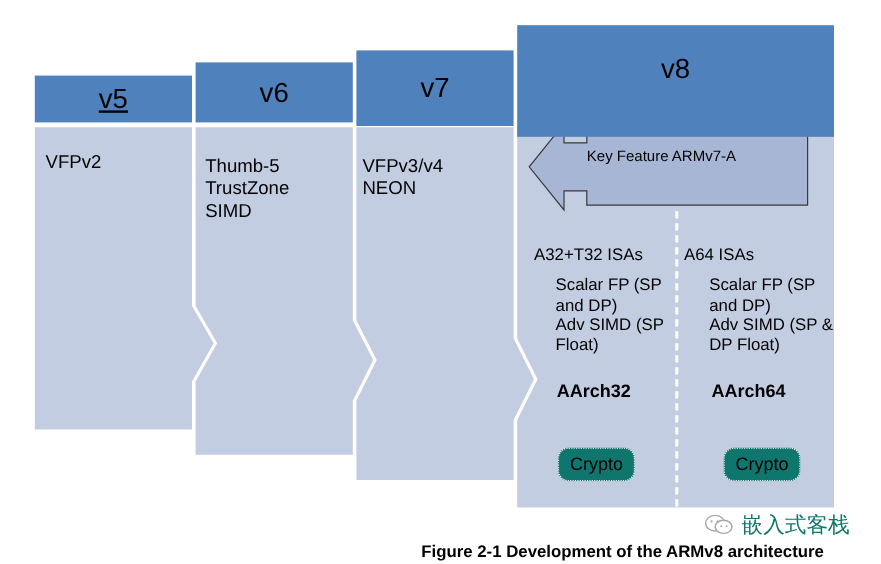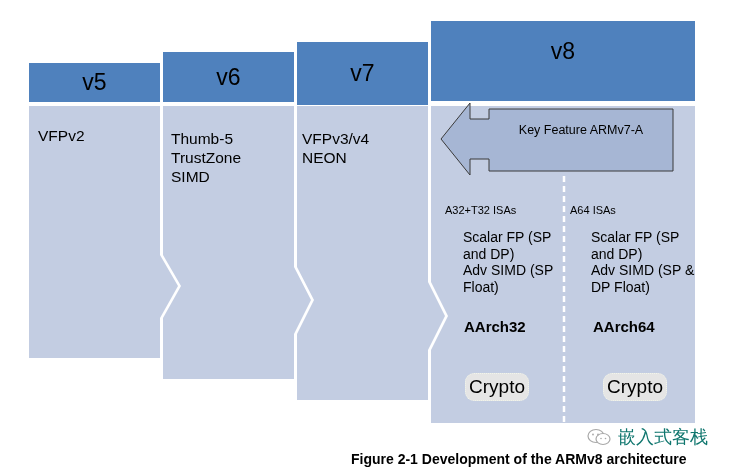--- a/index.html
+++ b/index.html
@@ -3,27 +3,27 @@
 <meta charset="utf-8">
 <style>
   html, body { margin: 0; padding: 0; background: #ffffff; }
   body { width: 734px; height: 470px; position: relative; overflow: hidden;
          font-family: "Liberation Sans", sans-serif; color: #000; }
   .hdr { position: absolute; background: #4f81bd; color: #000;
          display: flex; align-items: center; justify-content: center;
          font-size: 23px; }
   .body-text { position: absolute; font-size: 15.5px; line-height: 19px; white-space: pre; }
   svg.shapes { position: absolute; left: 0; top: 0; }
-  .isa-title { position: absolute; font-size: 11px; white-space: nowrap; text-align: center; }
+  .isa-title { position: absolute; font-size: 14px; white-space: nowrap; text-align: center; }
   .isa-list { position: absolute; font-size: 14px; line-height: 16.5px; white-space: pre; }
   .aarch { position: absolute; font-size: 15px; font-weight: bold; white-space: nowrap; }
-  .crypto { position: absolute; width: 64px; height: 28px; background: #e5e5e5;
+  .crypto { position: absolute; width: 64px; height: 28px; background: #0f766e;
             border: 1px dotted #f2f6ea; border-radius: 9px; box-sizing: border-box;
-            display: flex; align-items: center; justify-content: center; font-size: 19px; }
-  .arrow-text { position: absolute; font-size: 12.5px; line-height: 17px; text-align: center; }
+            display: flex; align-items: center; justify-content: center; font-size: 15px; }
+  .arrow-text { position: absolute; font-size: 12.5px; line-height: 17px; }
   .caption { position: absolute; font-size: 14px; font-weight: bold; white-space: nowrap; }
   .watermark { position: absolute; font-size: 18px; color: #0f766e; white-space: nowrap;
                display: flex; align-items: center; gap: 6px; }
   .wm-icon { width: 26px; height: 18px; }
 </style>
 </head>
 <body>
 
 <svg class="shapes" width="734" height="470">
 
@@ -33,30 +33,30 @@
 
   <path fill="#c3cde2" d="M297,106 L428,106 L428,282 L445,316 L428,350 L428,400 L297,400 L297,334 L314,300 L297,267 Z"></path>
 
   <path fill="#c3cde2" d="M431,106 L695,106 L695,423 L431,423 L431,350 L448,316 L431,282 Z"></path>
 
   <line x1="564" y1="176" x2="564" y2="423" stroke="#ffffff" stroke-width="2.5" stroke-dasharray="6,4"></line>
 
   <path fill="#a6b6d4" stroke="#3a3a3a" stroke-width="1" d="M489,109 L673,109 L673,171 L489,171 L489,159 L470,159 L470,175 L441,139 L470,103 L470,119 L489,119 Z"></path>
 </svg>
 
-<div class="hdr" style="left:29px;top:63px;width:131px;height:39px;">
+<div class="hdr" style="left:29px;top:63px;width:131px;height:39px;text-decoration:underline;">
   <span>v5</span>
 </div>
 <div class="hdr" style="left:163px;top:52px;width:131px;height:50px;justify-content:center;">
   <span>v6</span>
 </div>
 <div class="hdr" style="left:297px;top:42px;width:131px;height:63px;">
   <span>v7</span>
 </div>
-<div class="hdr" style="left:431px;top:21px;width:264px;height:80px;padding-bottom:20px;box-sizing:border-box;align-items:center;">
+<div class="hdr" style="left:431px;top:21px;width:264px;height:93px;padding-bottom:20px;box-sizing:border-box;align-items:center;">
   <span>v8</span>
 </div>
 
 <div class="body-text" style="left:38px;top:126px;">VFPv2</div>
 <div class="body-text" style="left:171px;top:129px;">Thumb-5
 TrustZone
 SIMD</div>
 <div class="body-text" style="left:302px;top:129px;">VFPv3/v4
 NEON</div>
 

